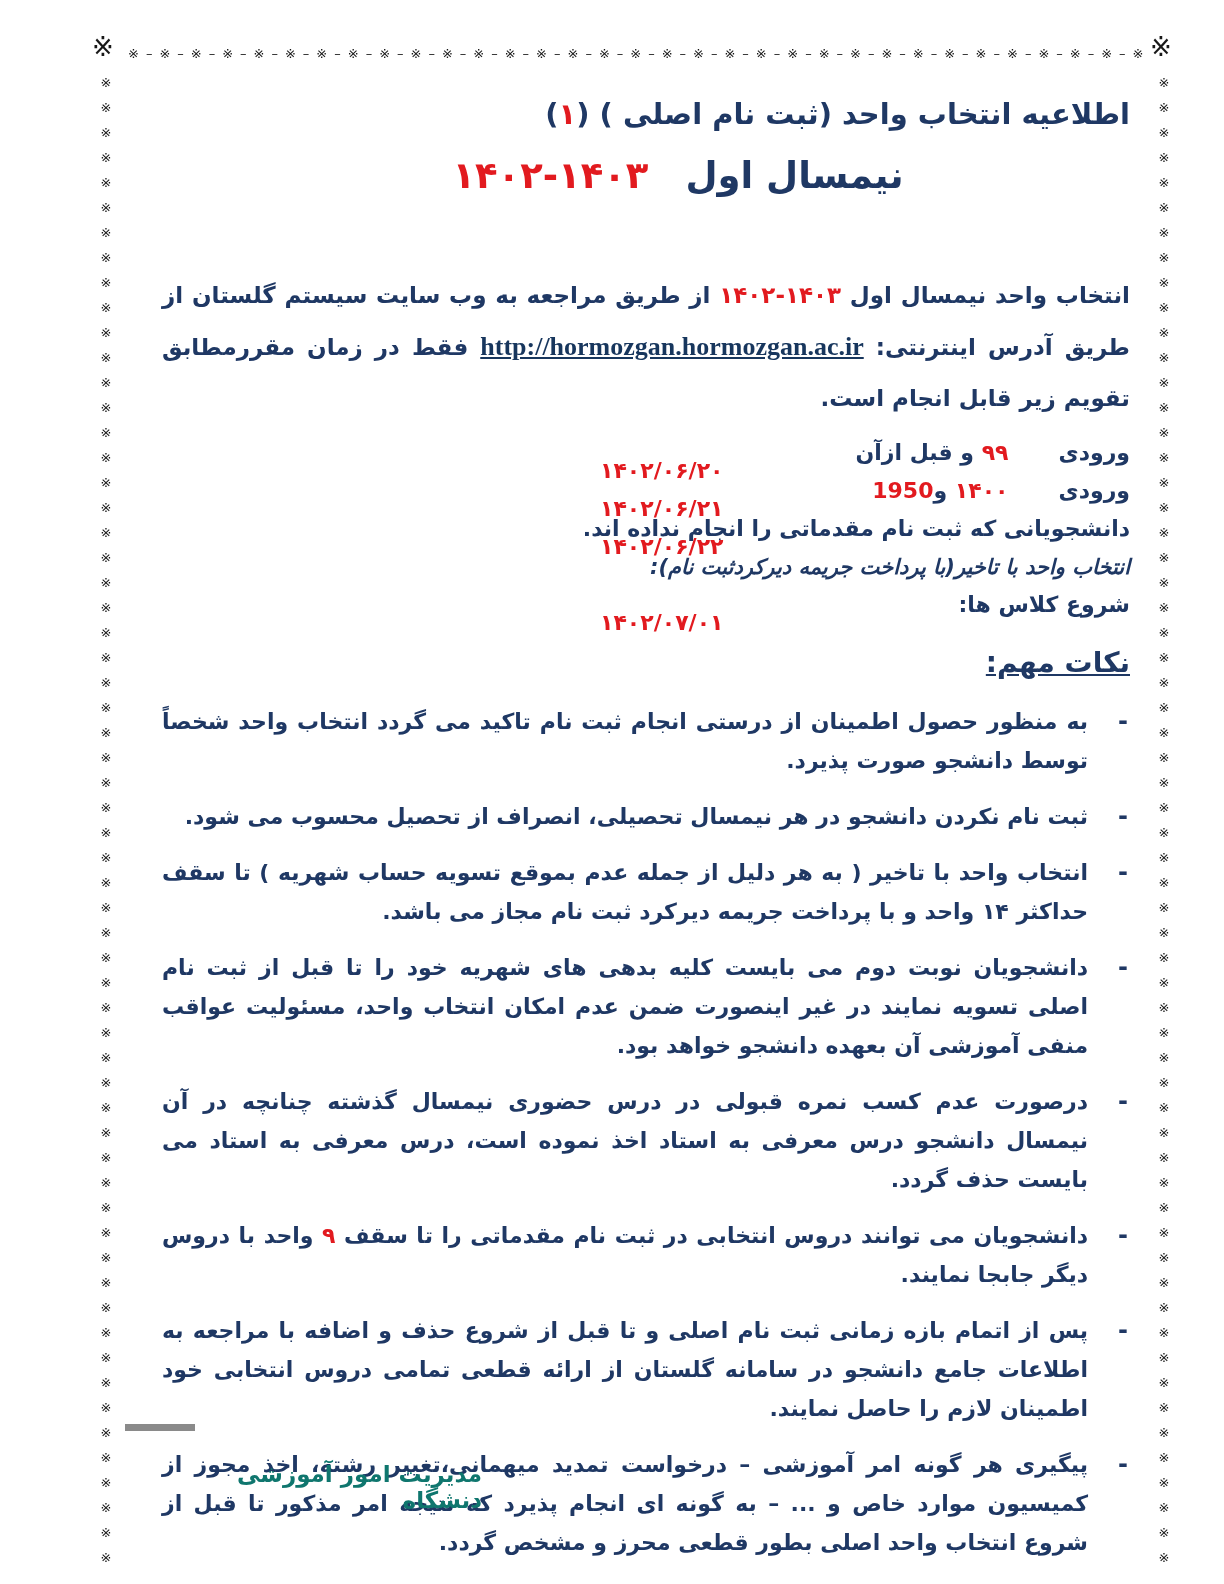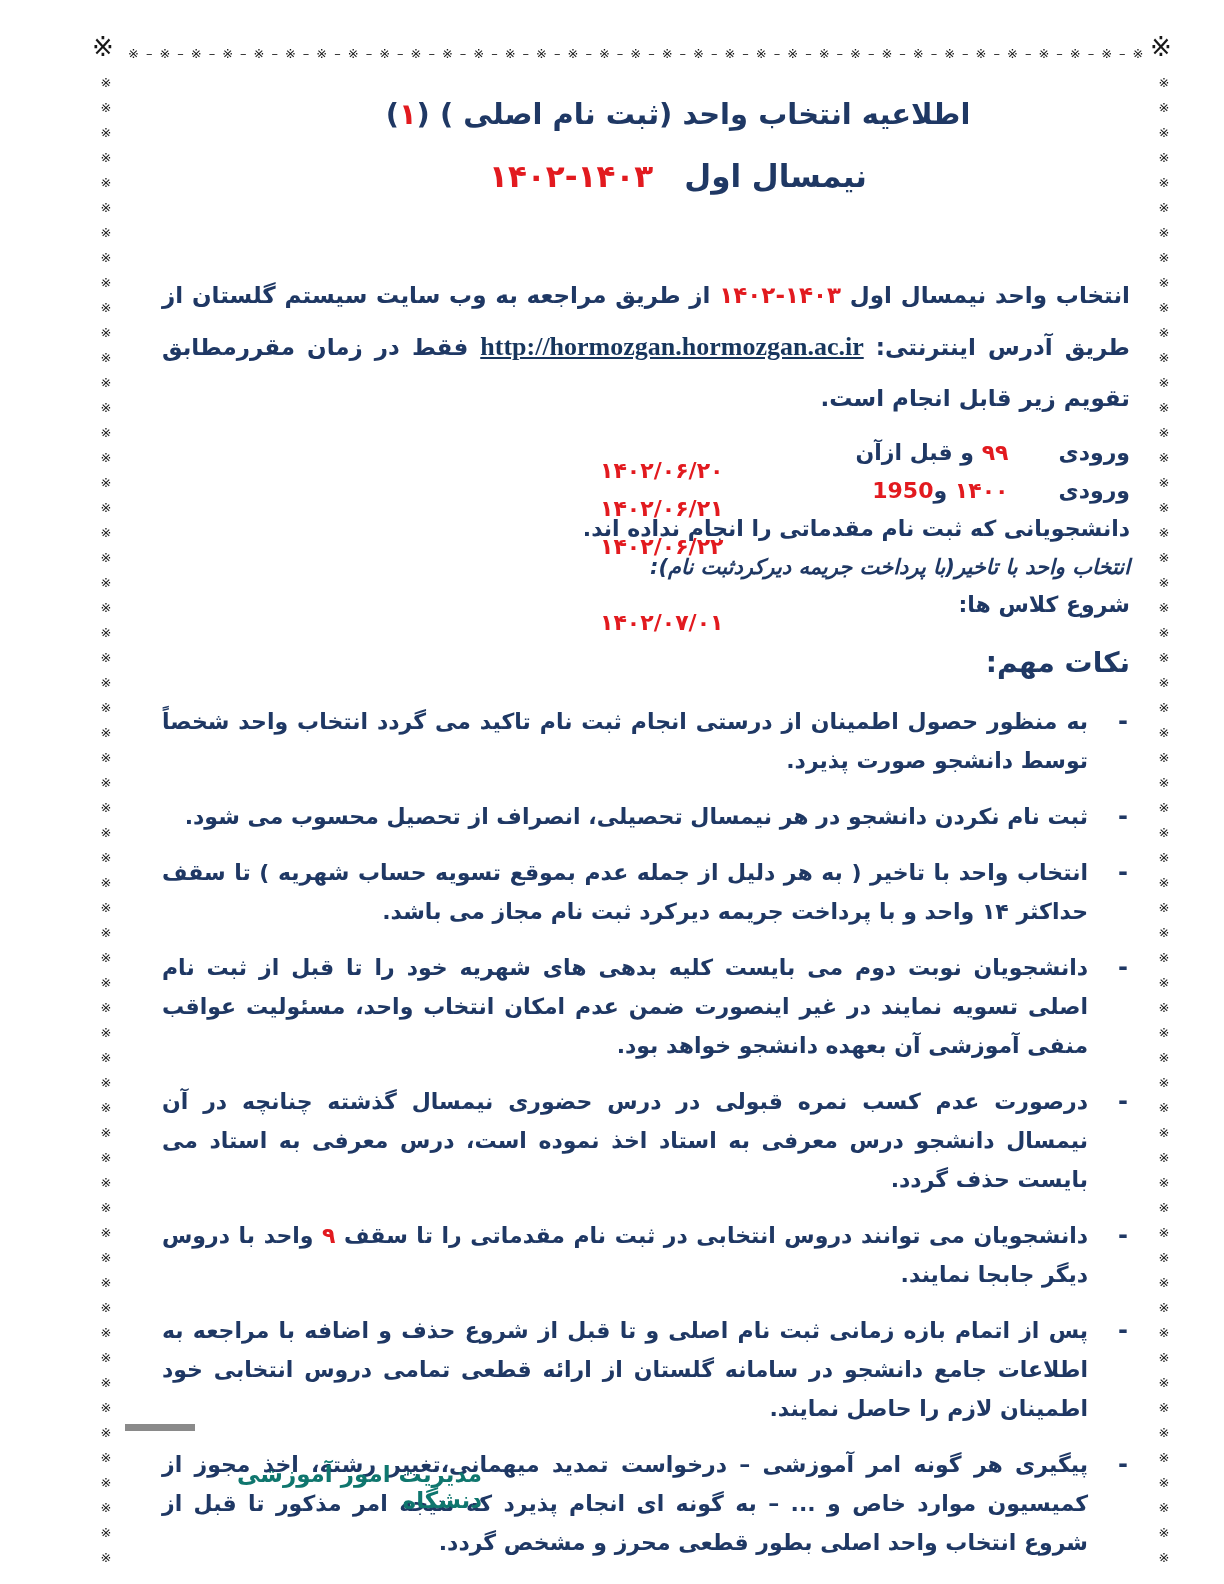--- a/index.html
+++ b/index.html
@@ -17,36 +17,36 @@
           white-space:pre-line;text-align:center;font-size:13px;line-height:25px;color:#181818;}
   .b-left{left:94px;}
   .b-right{left:1152px;}
 
   
   .content{position:absolute;left:162px;top:58px;width:968px;direction:rtl;
            color:#1f3864;font-weight:bold;}
   .red{color:#e21a1f;}
   .num{direction:ltr;unicode-bidi:isolate;}
 
-  .title1{margin-top:36px;text-align:center;padding-left:64px;font-size:29px;line-height:40px;}
-  .title2{margin-top:22px;text-align:center;padding-left:64px;font-size:31px;line-height:40px;}
+  .title1{margin-top:36px;text-align:right;padding-left:64px;font-size:29px;line-height:40px;}
+  .title2{margin-top:22px;text-align:center;padding-left:64px;font-size:37px;line-height:40px;}
 
   .intro{margin-top:74px;font-size:23px;line-height:51px;text-align:justify;}
   .url{font-family:"Liberation Serif", serif;font-size:26px;text-decoration:underline;
        direction:ltr;unicode-bidi:isolate;color:#17365d;}
 
   .schedule{margin-top:10px;}
   .srow{position:relative;height:38px;font-size:22px;line-height:38px;}
   .srow .label{display:block;text-align:right;}
   .srow .date{position:absolute;left:438px;top:18px;direction:rtl;white-space:nowrap;}
   .srow.late .date{left:338px;}
   .srow.late .label{font-size:21px;font-style:italic;}
   .gap{display:inline-block;width:50px;}
 
-  .notes-heading{margin-top:16px;font-size:28px;line-height:46px;}
+  .notes-heading{margin-top:16px;font-size:28px;line-height:46px;text-decoration:underline;}
 
   .notes{margin-top:16px;}
   .note{position:relative;padding-right:42px;font-size:22px;line-height:39px;
         text-align:justify;margin-bottom:17px;}
   .note .marker{position:absolute;right:2px;top:0;font-size:24px;}
 
   .footer{position:absolute;left:162px;top:1424px;width:320px;direction:rtl;}
   .sig-line{width:70px;height:7px;background:#8a8a8a;margin-right:287px;}
   .footer-label{margin-top:30px;text-align:right;padding-left:10px;
                 color:#0f766e;font-weight:bold;font-size:23px;}

